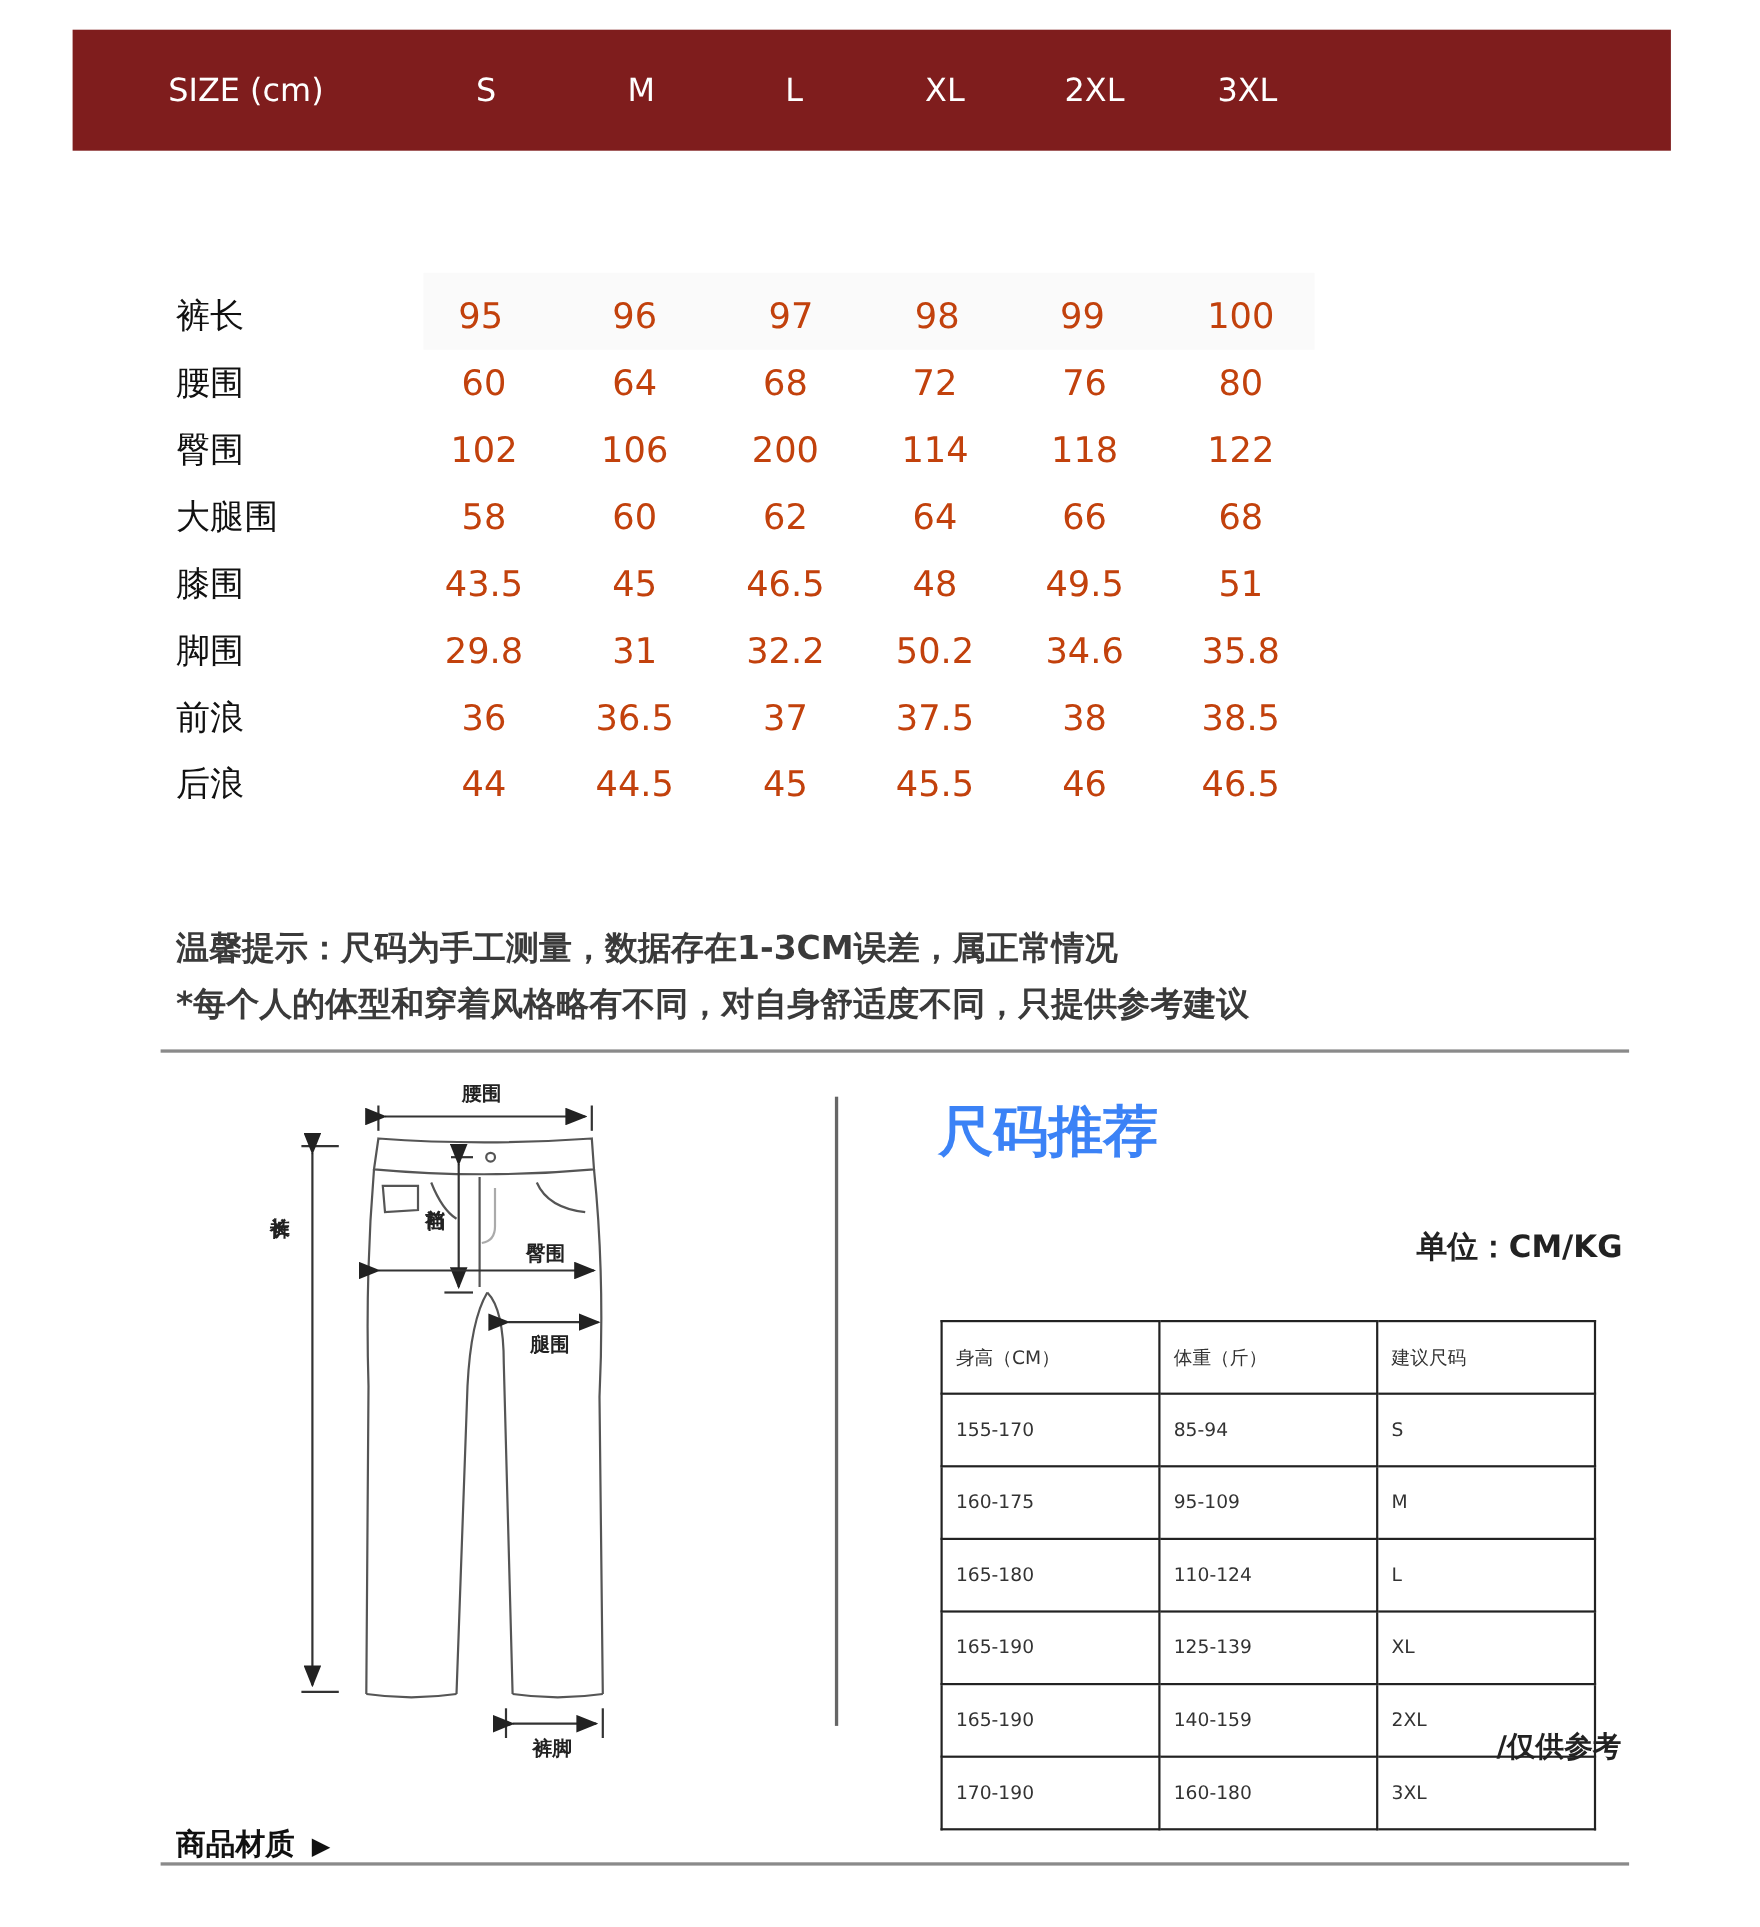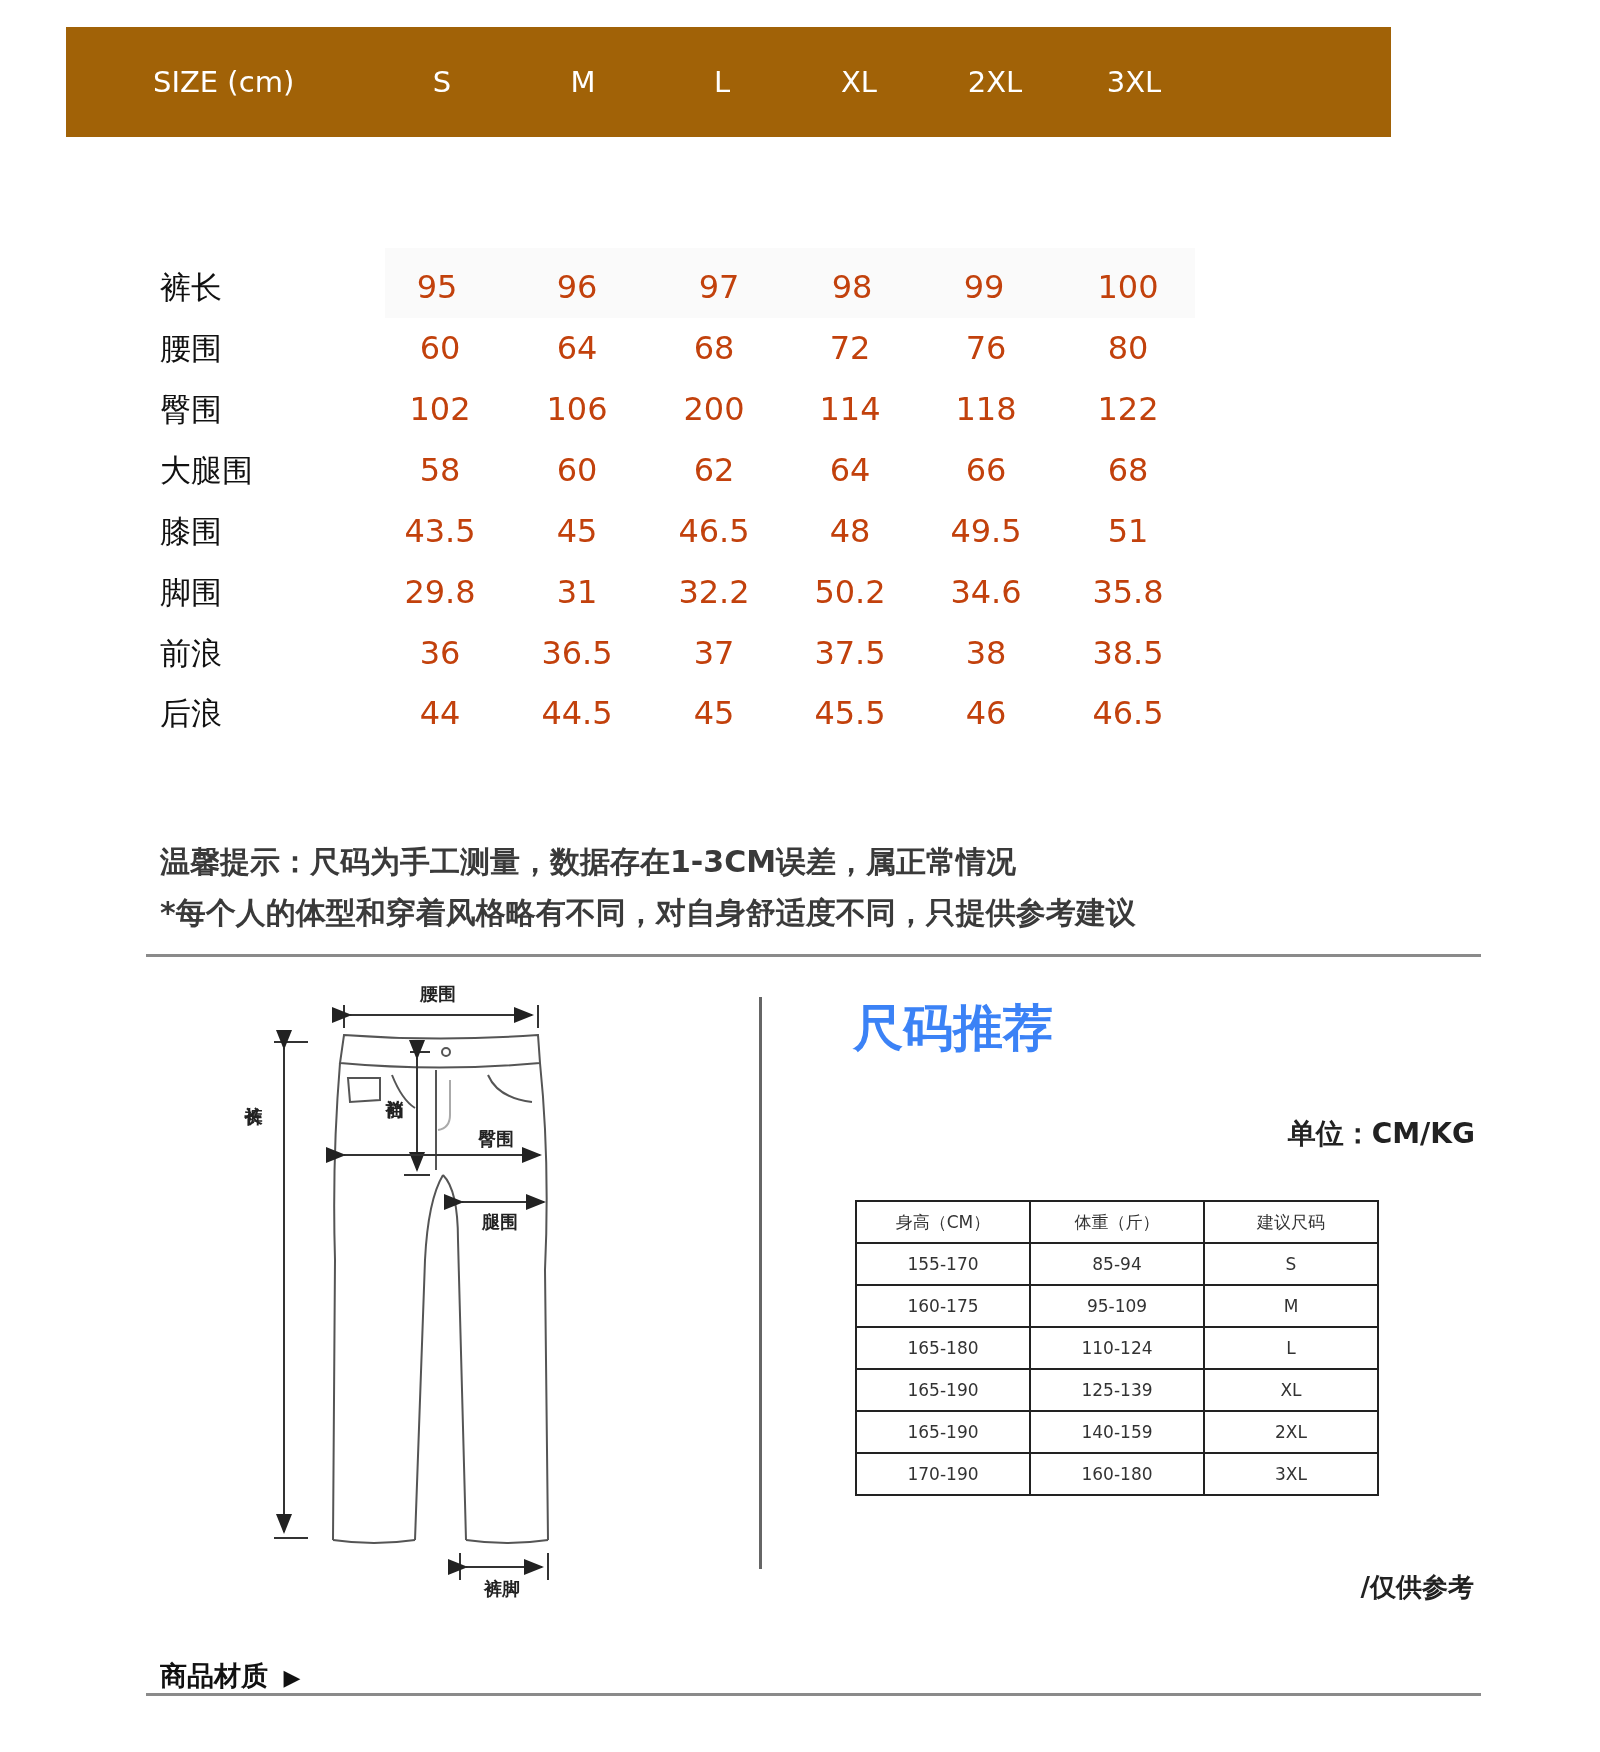--- a/index.html
+++ b/index.html
@@ -1,21 +1,21 @@
 <!DOCTYPE html>
 <html><head>
 <meta charset="utf-8">
 <style>
   html, body { margin:0; padding:0; background:#ffffff; }
   body { width:1600px; height:1752px; position:relative; overflow:hidden;
          font-family:"DejaVu Sans","Liberation Sans",sans-serif; color:#111; }
   .abs { position:absolute; }
 
   
-  .header-bar { left:66px; top:27px; width:1325px; height:110px; background:#a16207; }
+  .header-bar { left:66px; top:27px; width:1453px; height:110px; background:#7f1d1d; }
   .hdr-cell { position:absolute; top:0; height:110px; line-height:110px; color:#fff;
               font-size:29px; transform:translateX(-50%); white-space:nowrap; }
   .hdr-first { transform:none; }
 
   
   .size-row { position:absolute; left:0; width:1600px; height:60px; }
   .row-label { position:absolute; left:160px; top:0; height:60px; line-height:60px;
                font-size:31px; color:#111; white-space:nowrap; }
   .row-val { position:absolute; top:0; height:60px; line-height:60px; font-size:32px;
              color:#c2410c; transform:translateX(-50%); white-space:nowrap; }
@@ -23,22 +23,22 @@
 
   
   .tip { left:160px; font-size:30px; font-weight:bold; color:#3a3a3a; white-space:nowrap; }
   .hr { background:#8a8a8a; height:3px; }
 
   
   .vdiv { left:759px; top:997px; width:3px; height:572px; background:#666; }
   .rec-title { left:853px; top:995px; font-size:50px; font-weight:bold; color:#3b82f6;font-family:Liberation Mono, monospace; }
   .unit { right:125px; top:1115px; font-size:28px; font-weight:bold; color:#222; }
   .rec-table { position:absolute; left:855px; top:1200px; border-collapse:collapse; }
-  .rec-table td { border:2px solid #222; width:172px; height:40px; text-align:center;
-                  font-size:17px; color:#333; padding:0; }
+  .rec-table td { border:2px solid #222; width:172px; height:40px; 
+                  font-size:17px; color:#333; padding:12px; }
   .note { right:126px; top:1570px; font-size:26px; font-weight:bold; color:#222; }
 
   
   .material { left:160px; top:1658px; font-size:27px; font-weight:bold; color:#111; }
   .diagram { left:240px; top:980px; }
   .dlabel { font-family:"DejaVu Sans",sans-serif; font-weight:bold; font-size:18px; fill:#222; }
 </style>
 </head>
 <body>
 

